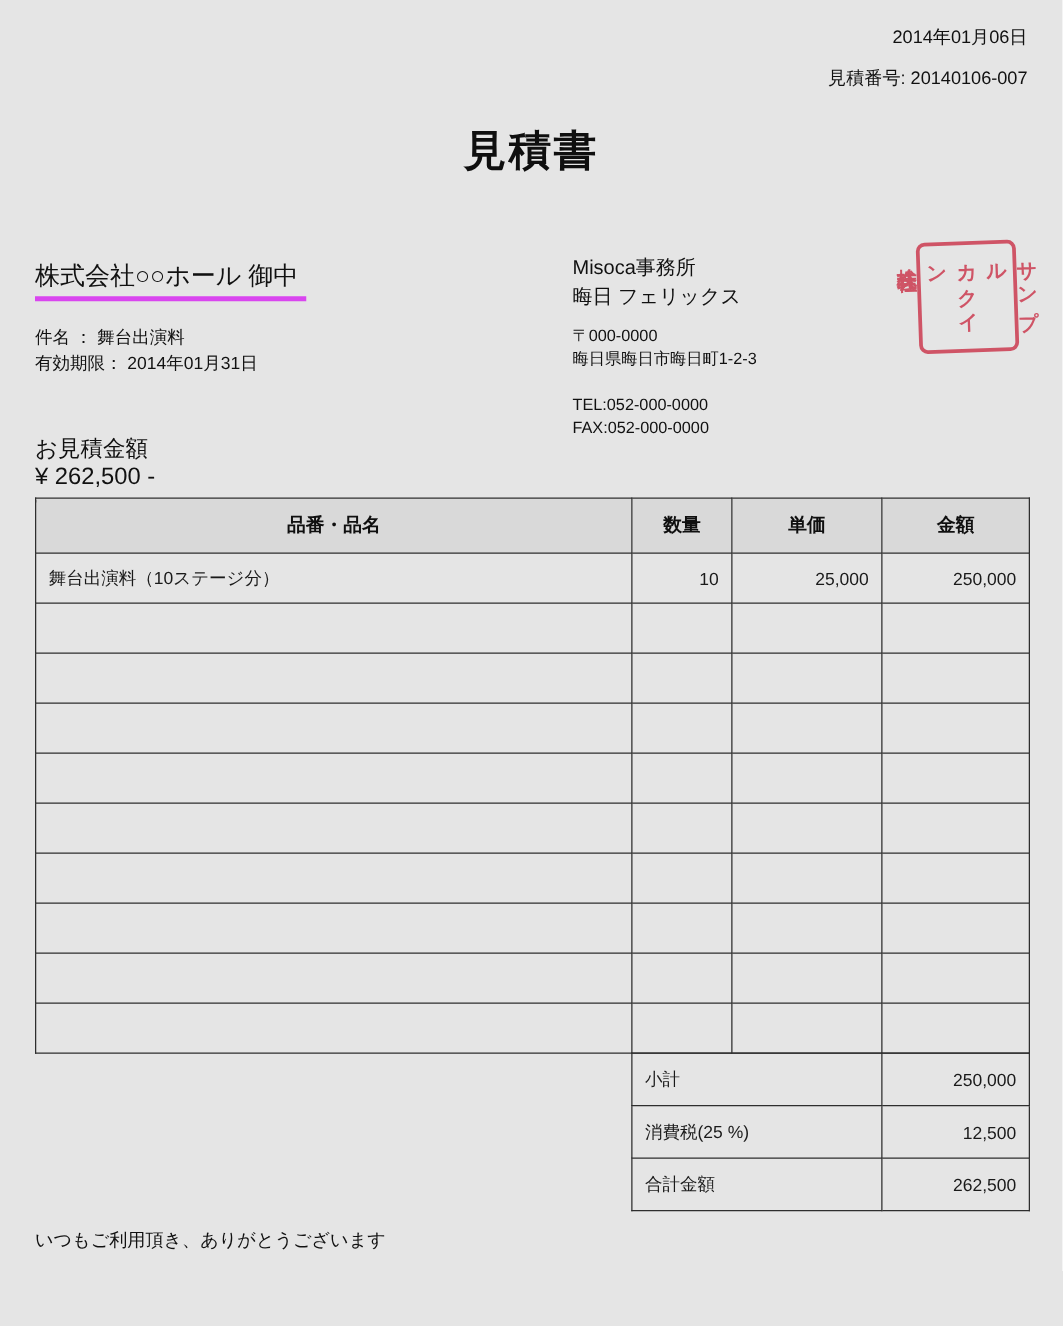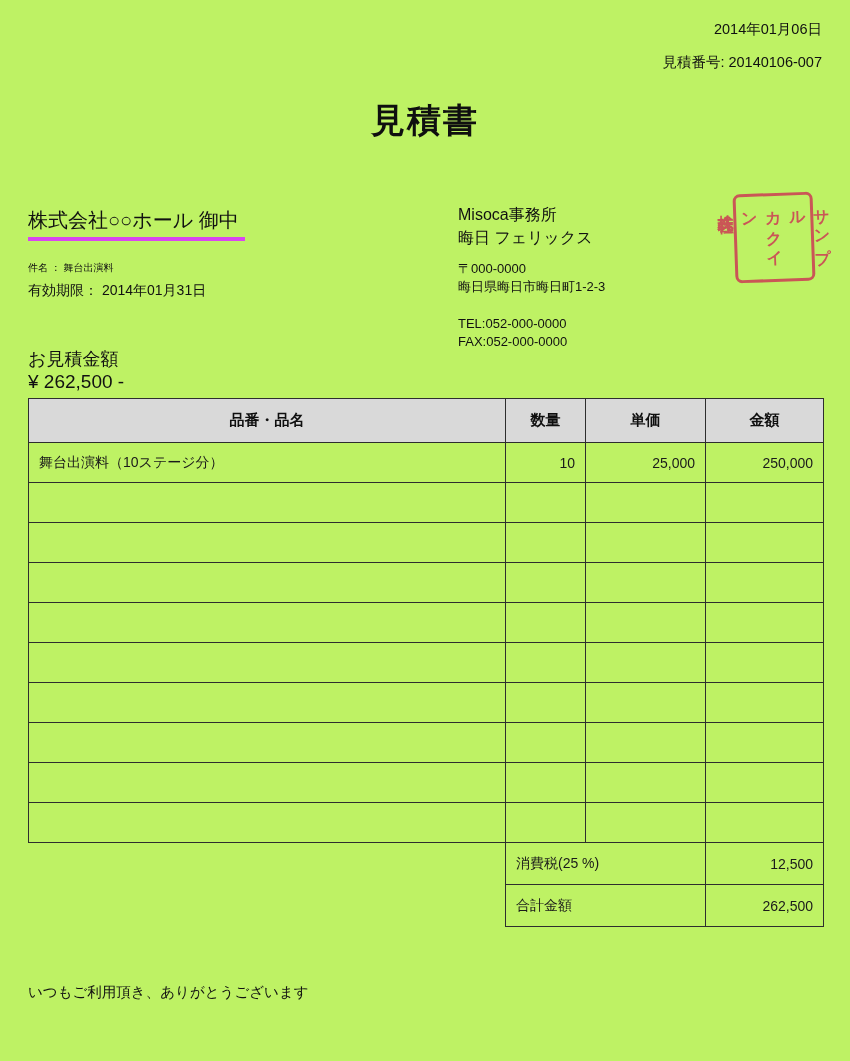--- a/index.html
+++ b/index.html
@@ -5,21 +5,21 @@
   * { margin: 0; padding: 0; box-sizing: border-box; }
   html, body { background: #ffffff; }
   body {
     font-family: "Liberation Sans", "DejaVu Sans", sans-serif;
     color: #1a1a1a;
   }
   .page {
     position: relative;
     width: 850px;
     height: 1061px;
-    background: #bef264;
+    background: #e5e5e5;
     overflow: hidden;
   }
 
   
   .doc-date {
     position: absolute; top: 20px; right: 28px;
     font-size: 14.5px; color: #111;
   }
   .doc-number {
     position: absolute; top: 53px; right: 28px;
@@ -36,21 +36,21 @@
 
   
   .client-name {
     position: absolute; left: 28px; top: 207px;
     font-size: 20px; color: #111;
     border-bottom: 4px solid #d946ef;
     padding-bottom: 3px; padding-right: 6px;
   }
   .subject-line {
     position: absolute; left: 28px; top: 261px;
-    font-size: 10px; color: #111;
+    font-size: 14px; color: #111;
   }
   .validity-line {
     position: absolute; left: 28px; top: 282px;
     font-size: 14px; color: #111;
   }
   .greeting-line {
     position: absolute; left: 28px; top: 316px;
     font-size: 14px; color: #111;
   }
   .amount-row {
@@ -278,20 +278,24 @@
   </tbody>
   </table>
 
   <table class="totals-table">
     <colgroup>
       <col style="width:200px">
         <col style="width:118px">
     </colgroup>
     <tbody>
       <tr>
+        <td class="totals-label">小計</td>
+        <td class="totals-value">250,000</td>
+      </tr>
+      <tr>
         <td class="totals-label">消費税(25 %)</td>
         <td class="totals-value">12,500</td>
       </tr>
       <tr>
         <td class="totals-label">合計金額</td>
         <td class="totals-value">262,500</td>
       </tr>
     </tbody>
   </table>
 

